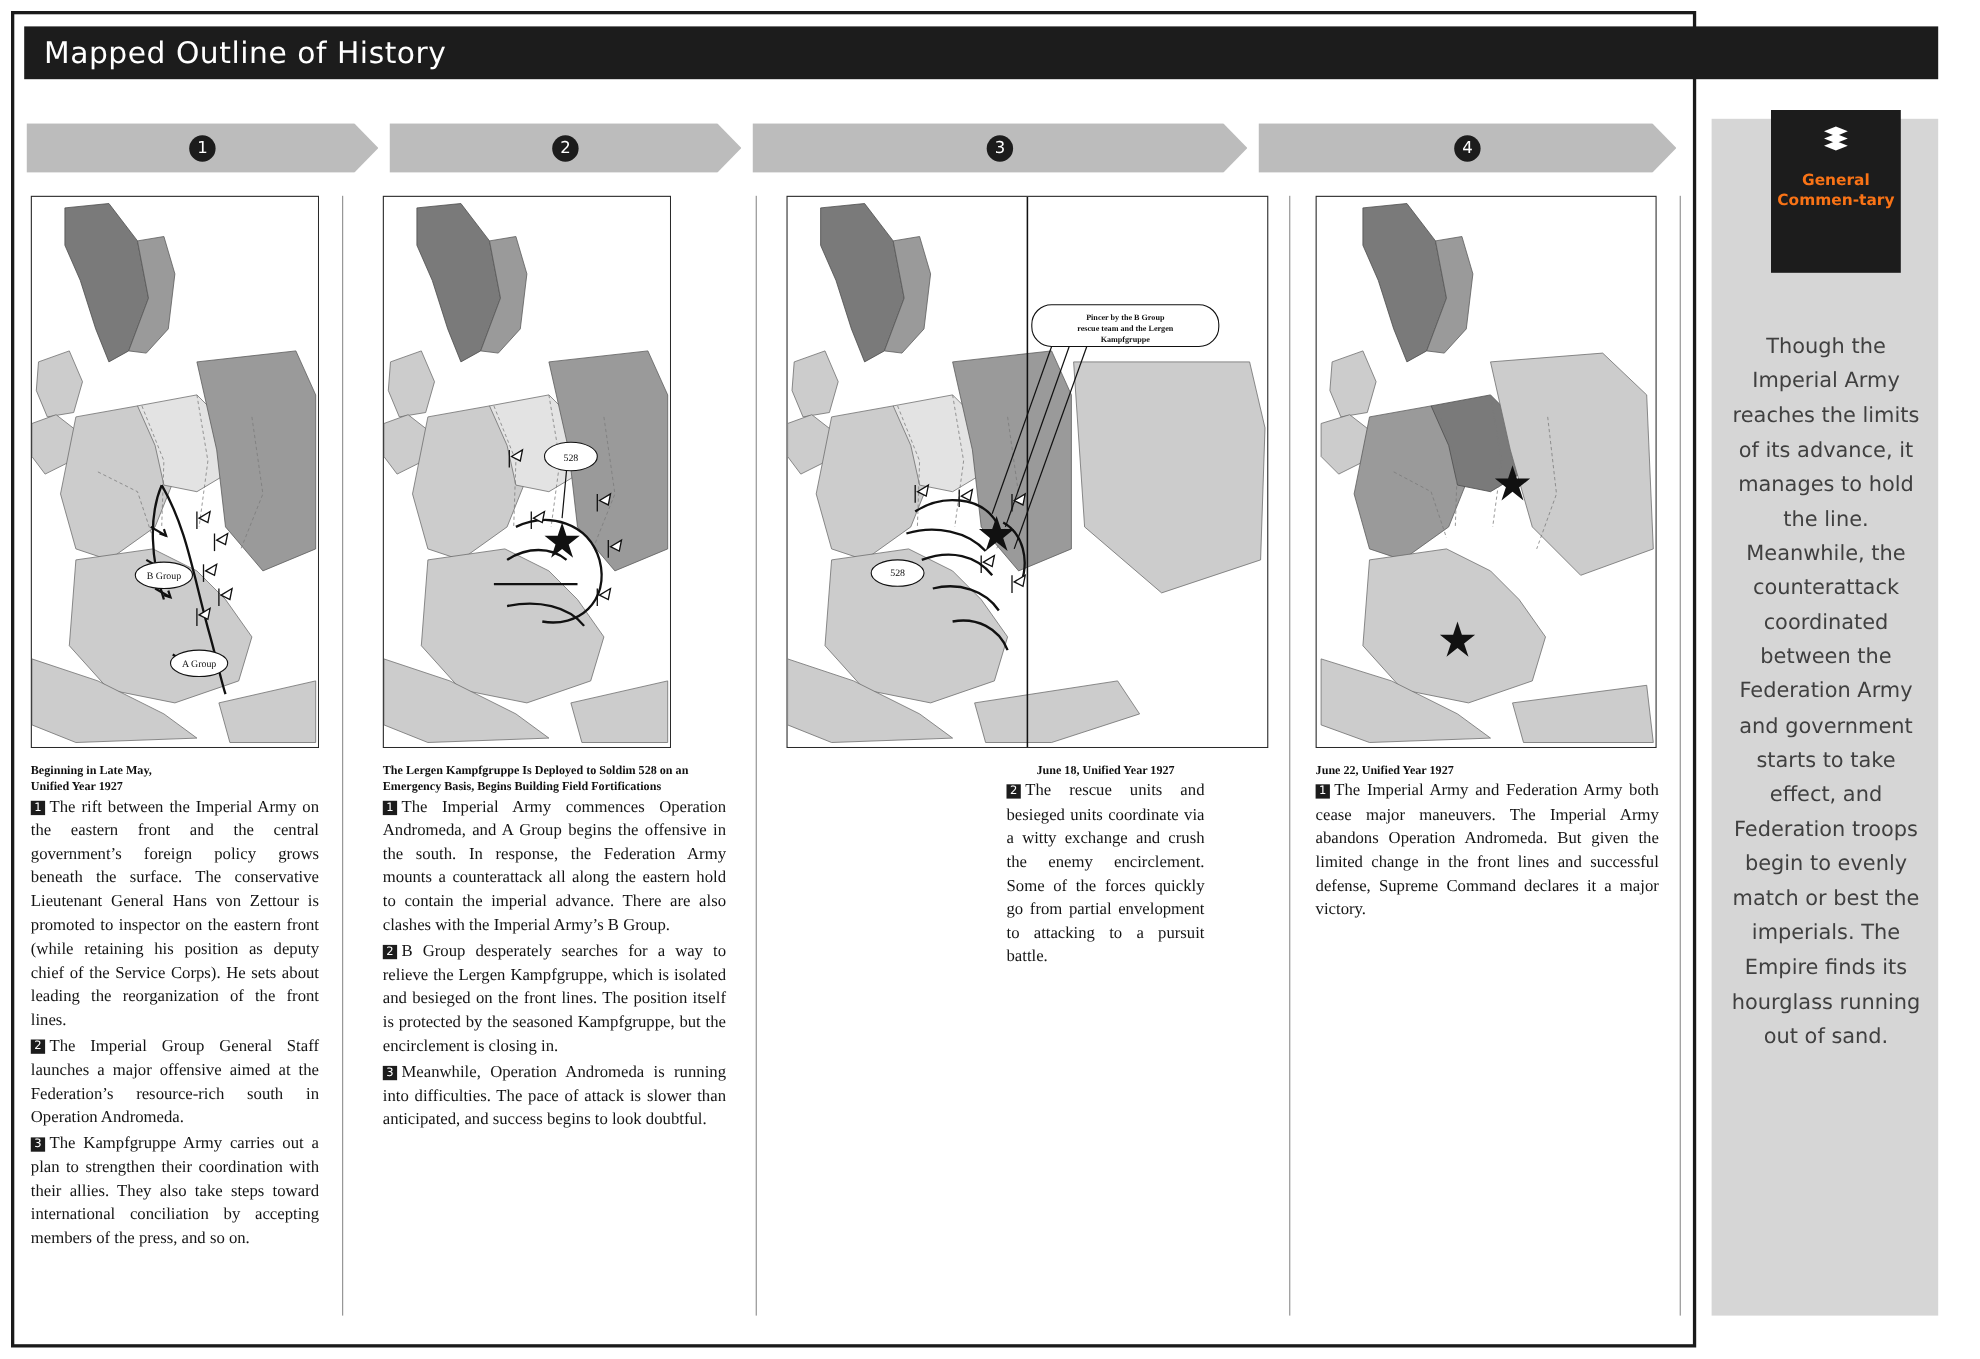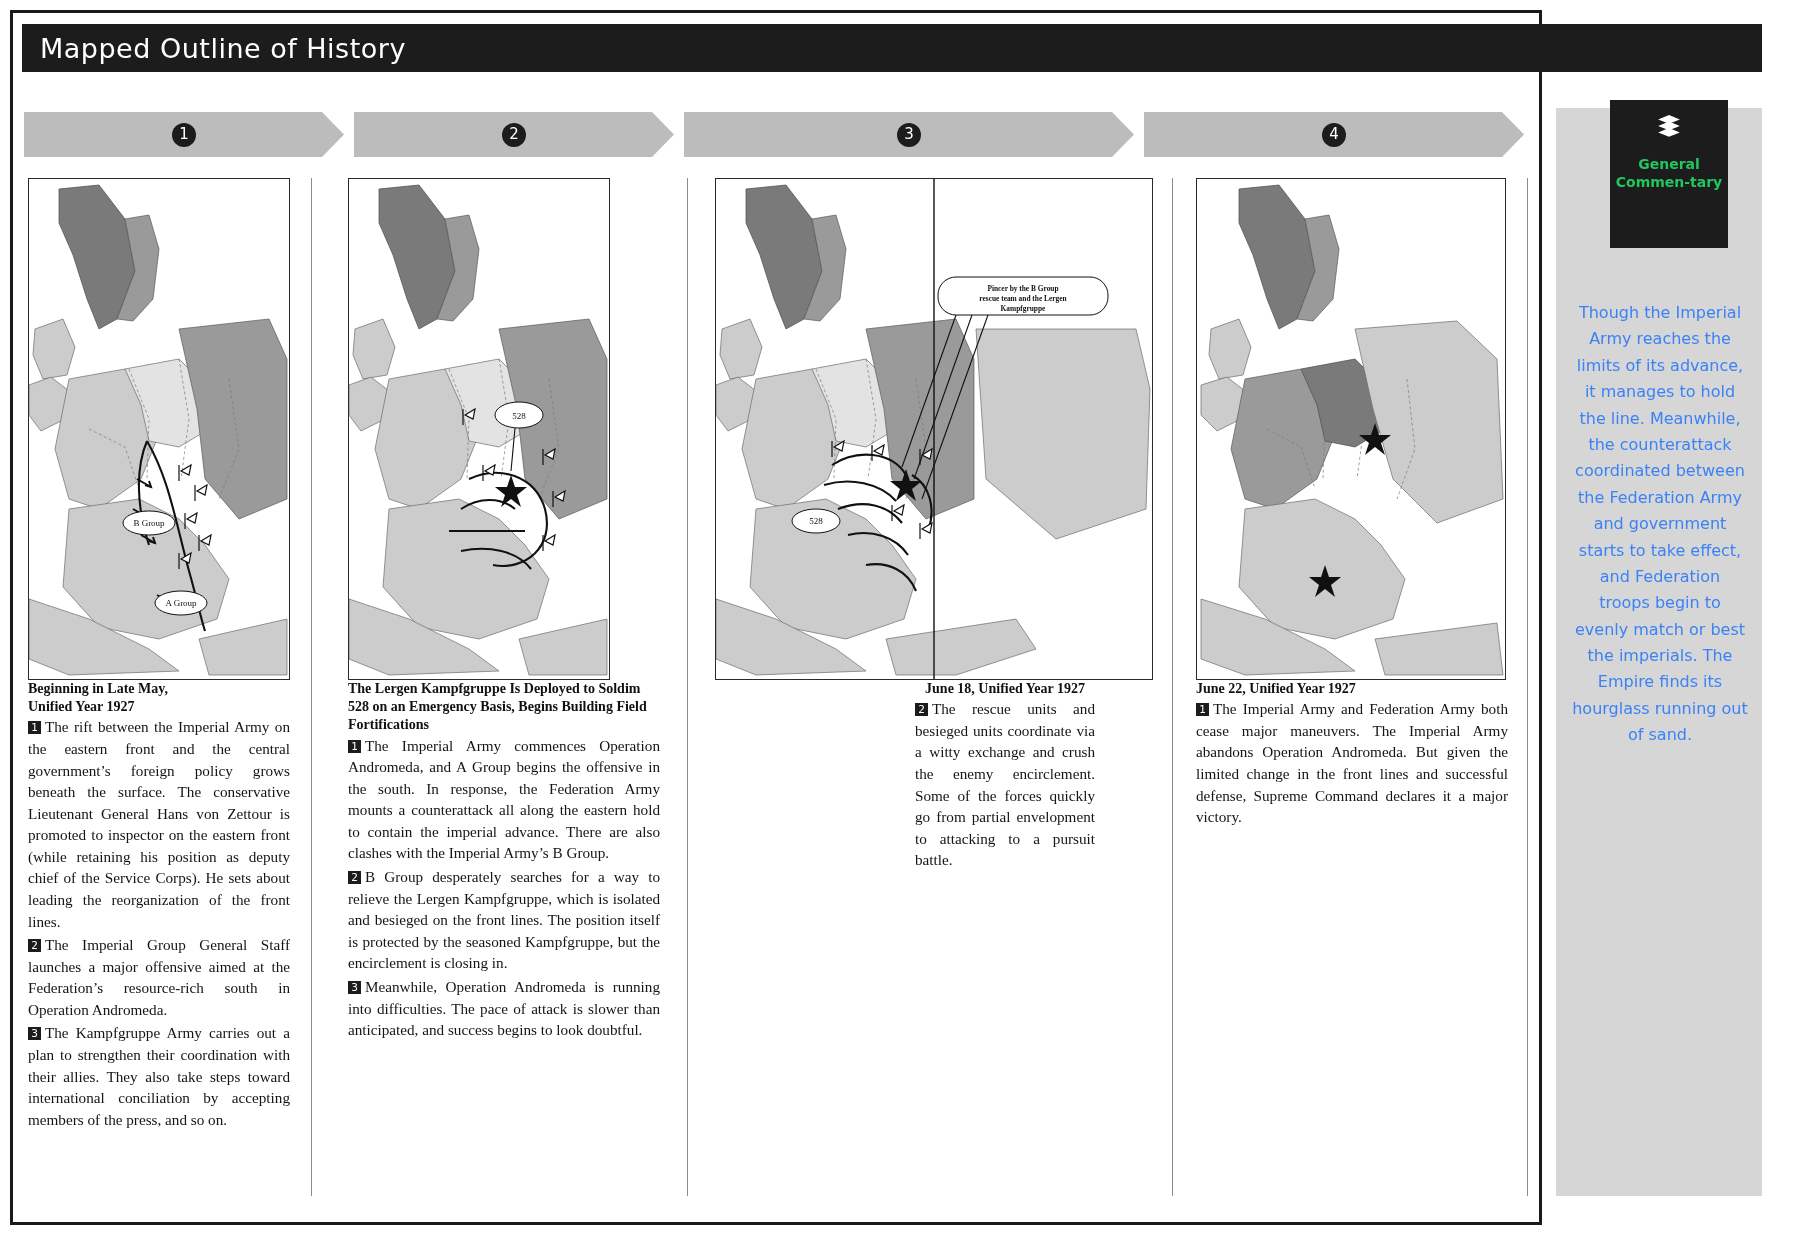--- a/index.html
+++ b/index.html
@@ -18,34 +18,34 @@
   .chev .num{width:24px;height:24px;border-radius:50%;background:#1c1c1c;color:#fff;font-family:"DejaVu Sans",sans-serif;
         font-size:15px;display:flex;align-items:center;justify-content:center;line-height:1;}
 
   
   .col{position:absolute;top:178px;}
   .col-sep{position:absolute;top:178px;width:1px;background:#8c8c8c;height:1018px;}
 
   .mapbox{border:1px solid #2a2a2a;background:#f7f7f7;position:relative;overflow:hidden;}
   .mapbox svg{display:block;}
 
-  .colhead{font-family:"Liberation Serif",serif;font-weight:bold;font-size:14px;line-height:1.3;color:#111;}
+  .colhead{font-family:"Liberation Serif",serif;font-weight:bold;font-size:11px;line-height:1.3;color:#111;margin-top:14px;}
   .body{font-family:"Liberation Serif",serif;font-size:15.2px;line-height:1.42;color:#141414;text-align:justify;margin-top:0;}
   .body p{margin:0 0 2px 0;}
   .bn{display:inline-block;background:#1c1c1c;color:#fff;font-family:"DejaVu Sans",sans-serif;font-size:10.5px;
       width:13px;height:13px;line-height:13px;text-align:center;margin-right:4px;vertical-align:1px;}
 
   
   .side{position:absolute;left:1556px;top:108px;width:206px;height:1088px;background:#d6d6d6;}
-  .side-head{position:absolute;left:1610px;top:100px;width:118px;height:148px;background:#1c1c1c;color:#22c55e;
+  .side-head{position:absolute;left:1610px;top:100px;width:118px;height:148px;background:#1c1c1c;color:#f97316;
       font-family:"DejaVu Sans",sans-serif;font-size:14px;text-align:center;display:flex;flex-direction:column;
       align-items:center;justify-content:flex-start;padding-top:14px;box-sizing:border-box;font-weight:bold;line-height:1.25;}
   .rank{width:26px;height:26px;margin-bottom:16px;}
-  .side-text{position:absolute;left:1572px;top:300px;width:176px;font-family:"DejaVu Sans",sans-serif;font-size:16px;
-      line-height:1.65;color:#3b82f6;text-align:center;}
+  .side-text{position:absolute;left:1572px;top:300px;width:176px;font-family:"DejaVu Sans",sans-serif;font-size:19px;
+      line-height:1.65;color:#404040;text-align:center;}
 
   
   .sea{fill:#ffffff;}
   .landL{fill:#cccccc;stroke:#6b6b6b;stroke-width:.7;}
   .landM{fill:#9a9a9a;stroke:#5a5a5a;stroke-width:.7;}
   .landD{fill:#7a7a7a;stroke:#4a4a4a;stroke-width:.7;}
   .landX{fill:#e3e3e3;stroke:#6b6b6b;stroke-width:.7;}
   .dash{fill:none;stroke:#7a7a7a;stroke-width:.7;stroke-dasharray:3 2.5;}
   .arrowline{fill:none;stroke:#111;stroke-width:2.1;}
   .thinline{fill:none;stroke:#111;stroke-width:1.1;}

